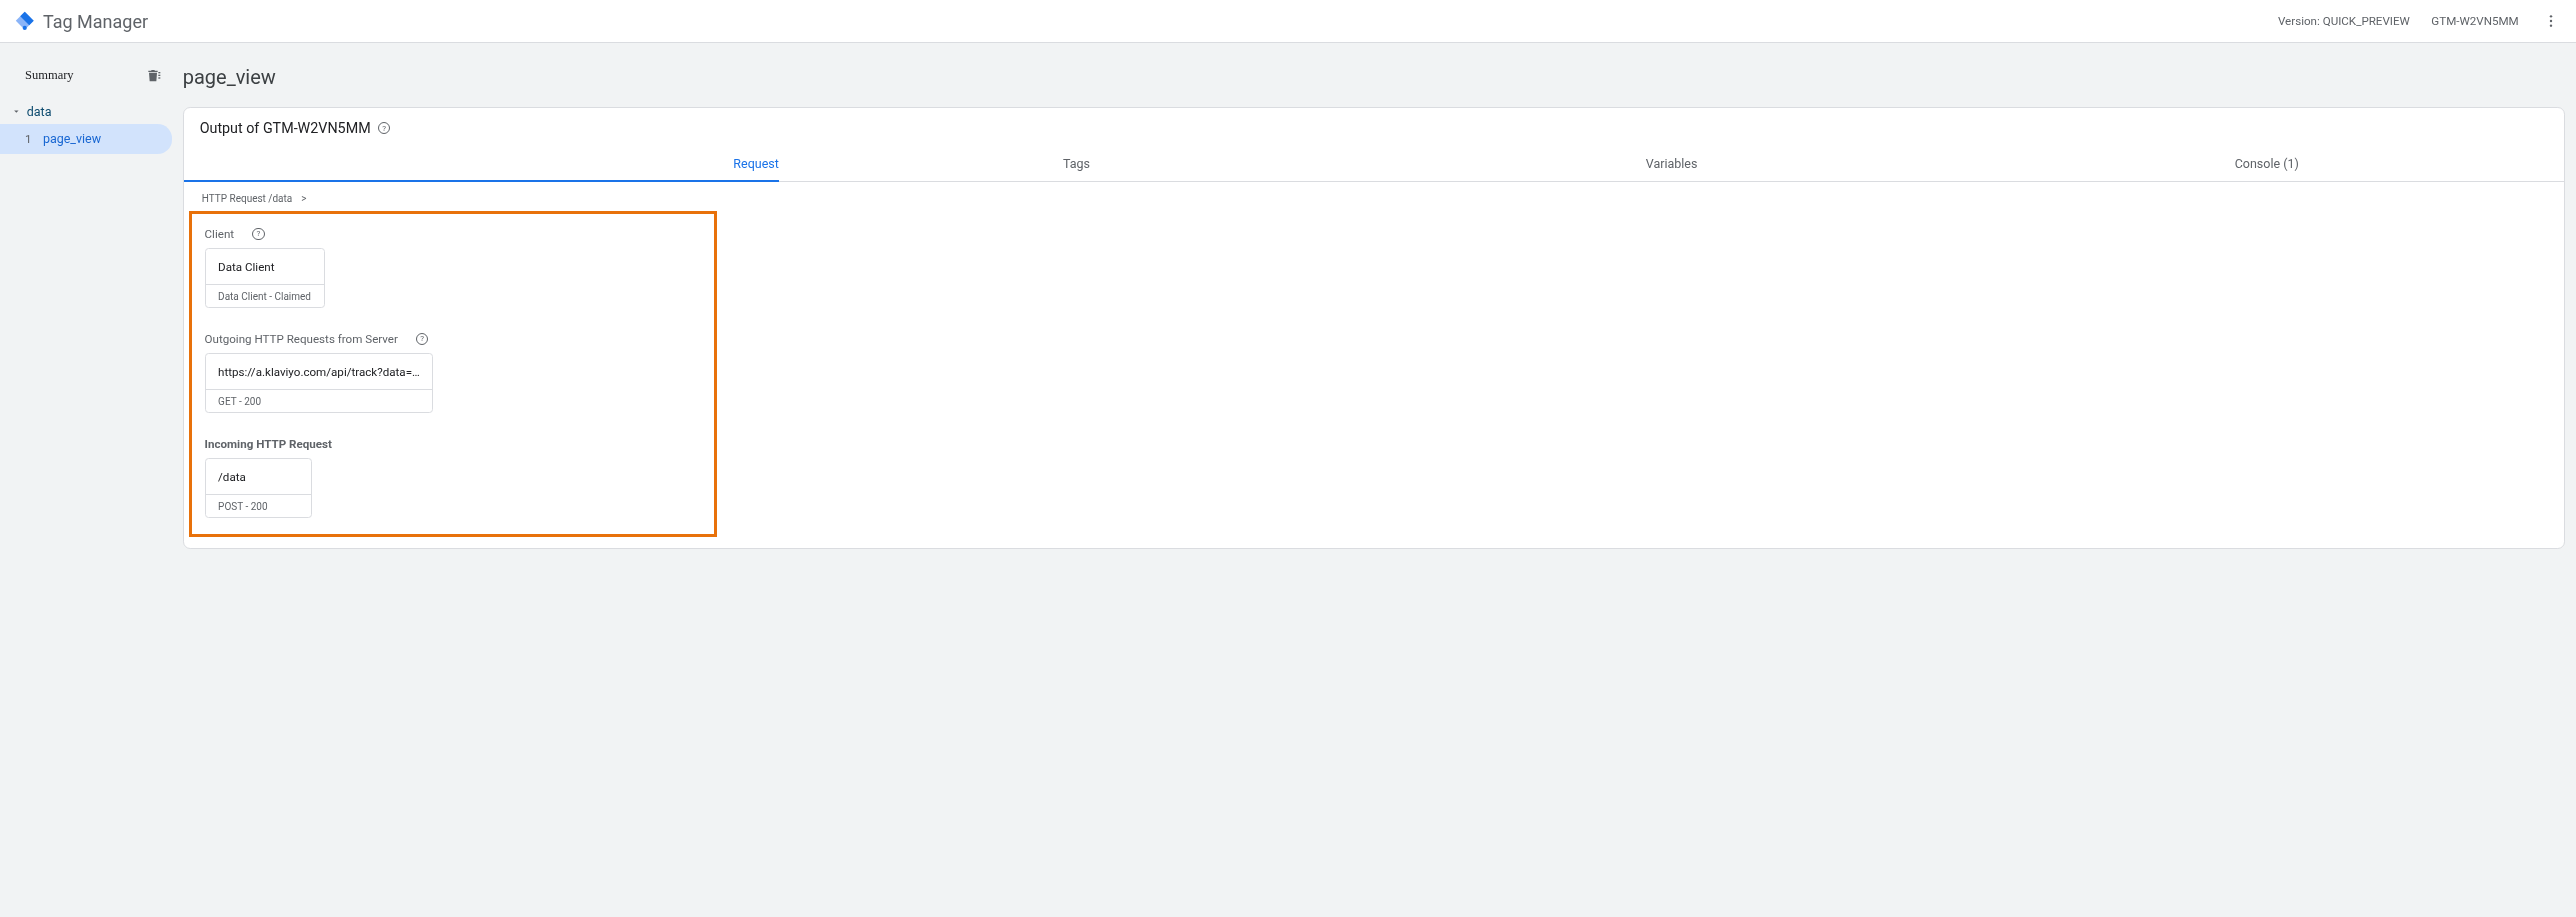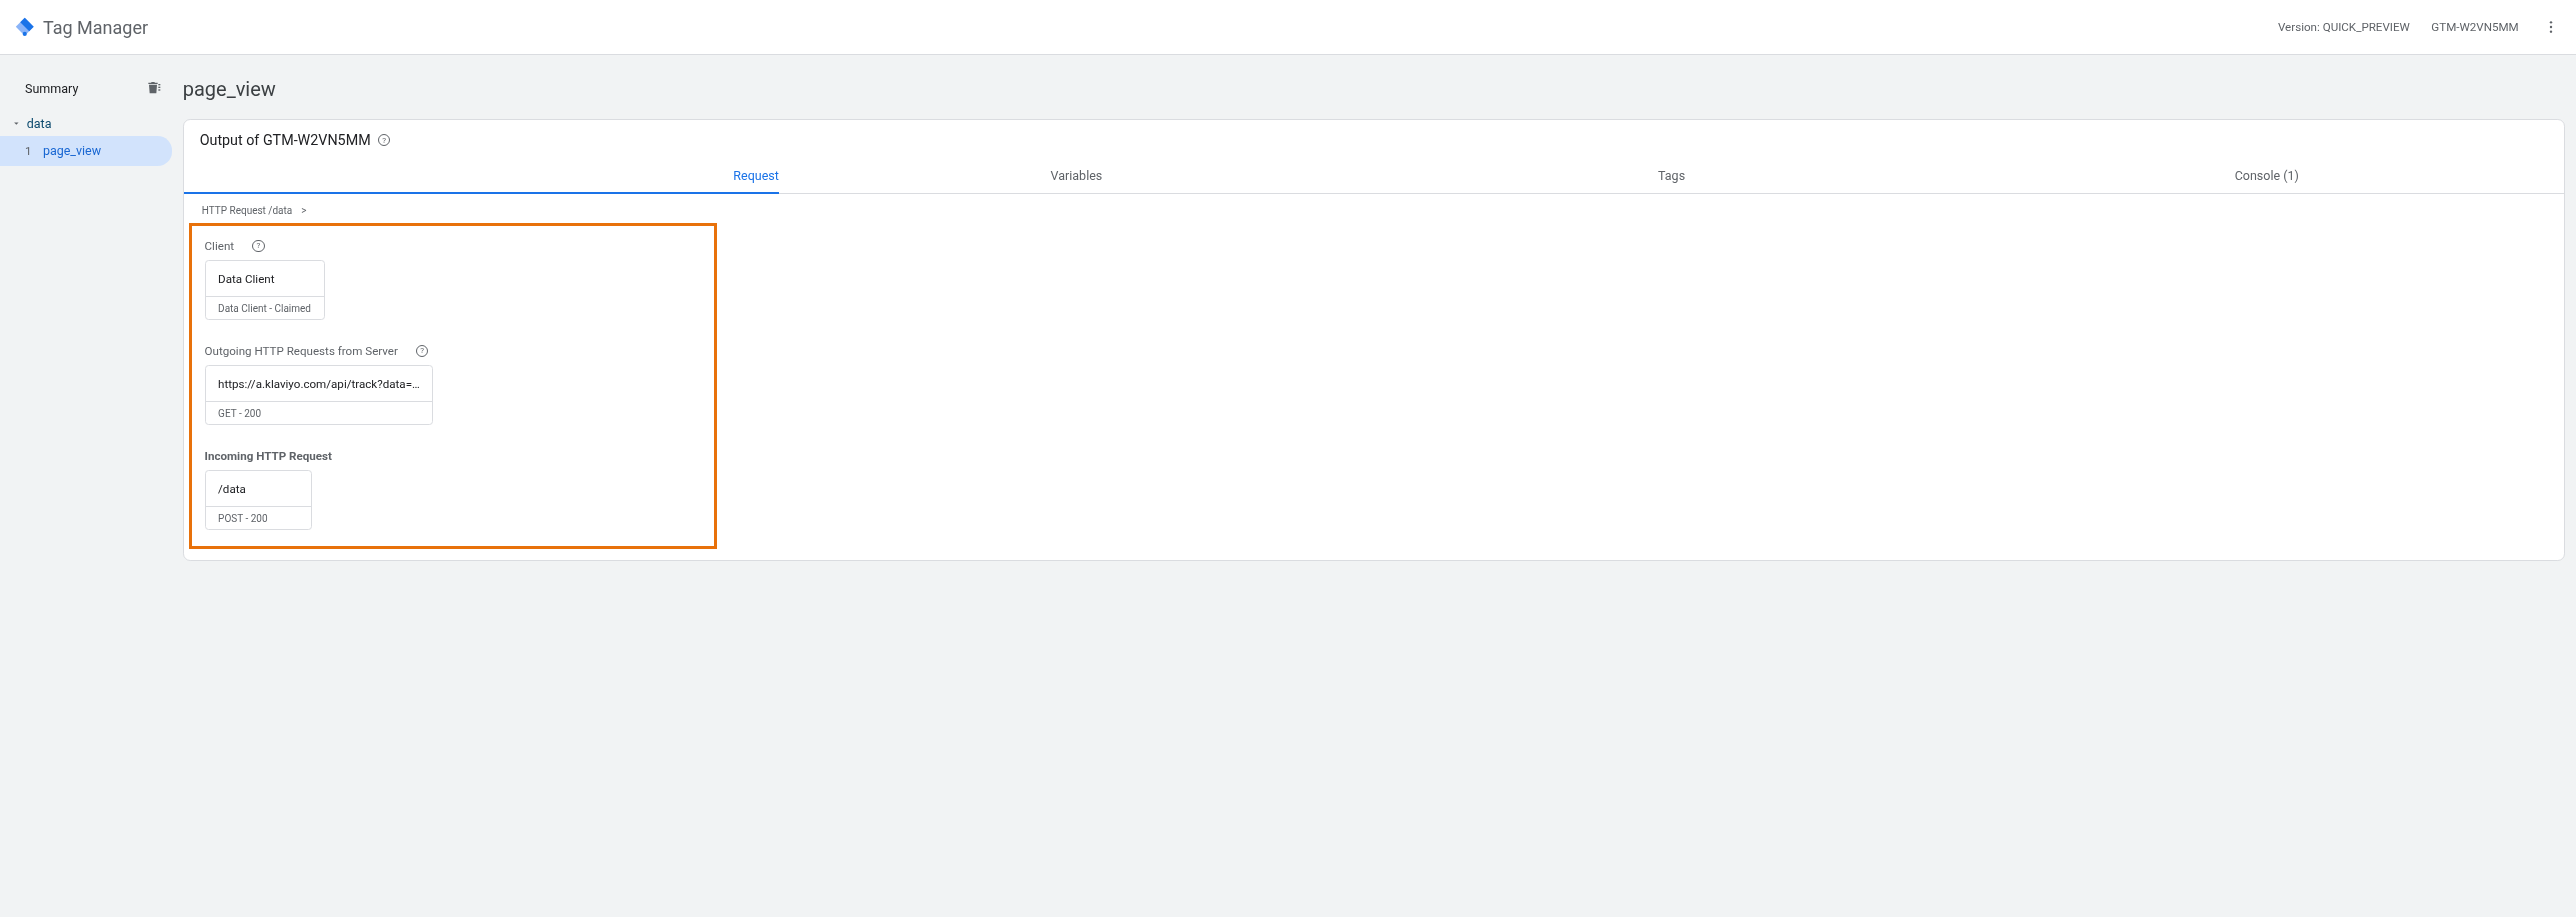--- a/index.html
+++ b/index.html
@@ -8,21 +8,21 @@
       background: #fff;
       color: #202124;
       font-size: 12.5px;
     }
     .header {
       display: flex;
       align-items: center;
       justify-content: space-between;
       padding: 7.2px 14.3px;
       border-bottom: 0.9px solid #dadce0;
-      height: 55px;
+      height: 43px;
     }
     .header-left {
       display: flex;
       align-items: center;
       gap: 7.2px;
     }
     .logo {
       width: 21.5px;
       height: 21.5px;
     }
@@ -51,25 +51,26 @@
       display: flex;
       background: #f1f3f4;
       min-height: calc(100vh - 43px);
     }
     .sidebar {
       width: 172px;
       padding-top: 21.5px;
     }
     .sidebar-header {
       display: flex;
-      align-items: flex-end;
+      align-items: flex-start;
       justify-content: space-between;
       padding: 3.6px 10.7px 14.3px 25px;
       font-size: 12.5px;
       color: #202124;
+      font-family: Liberation Serif, serif;
     }
     .trash-btn {
       color: #5f6368;
       cursor: pointer;
     }
     .sidebar-group {
       padding: 5.4px 0 5.4px 10.7px;
       display: flex;
       align-items: center;
       gap: 5.4px;
@@ -275,22 +276,22 @@
     <h1 class="page-title">page_view</h1>
 
     <div class="card">
       <div class="card-header">
         <span>Output of GTM-W2VN5MM</span>
         <span class="help-icon">?</span>
       </div>
 
       <div class="tabs">
         <div class="tab active"><span>Request</span></div>
+        <div class="tab"><span>Tags</span></div>
         <div class="tab"><span>Variables</span></div>
-        <div class="tab"><span>Tags</span></div>
         <div class="tab"><span>Console (1)</span></div>
       </div>
 
       <div class="breadcrumb">
         <span>HTTP Request /data</span>
         <span>&gt;</span>
       </div>
 
       <div class="highlight-box">
 

